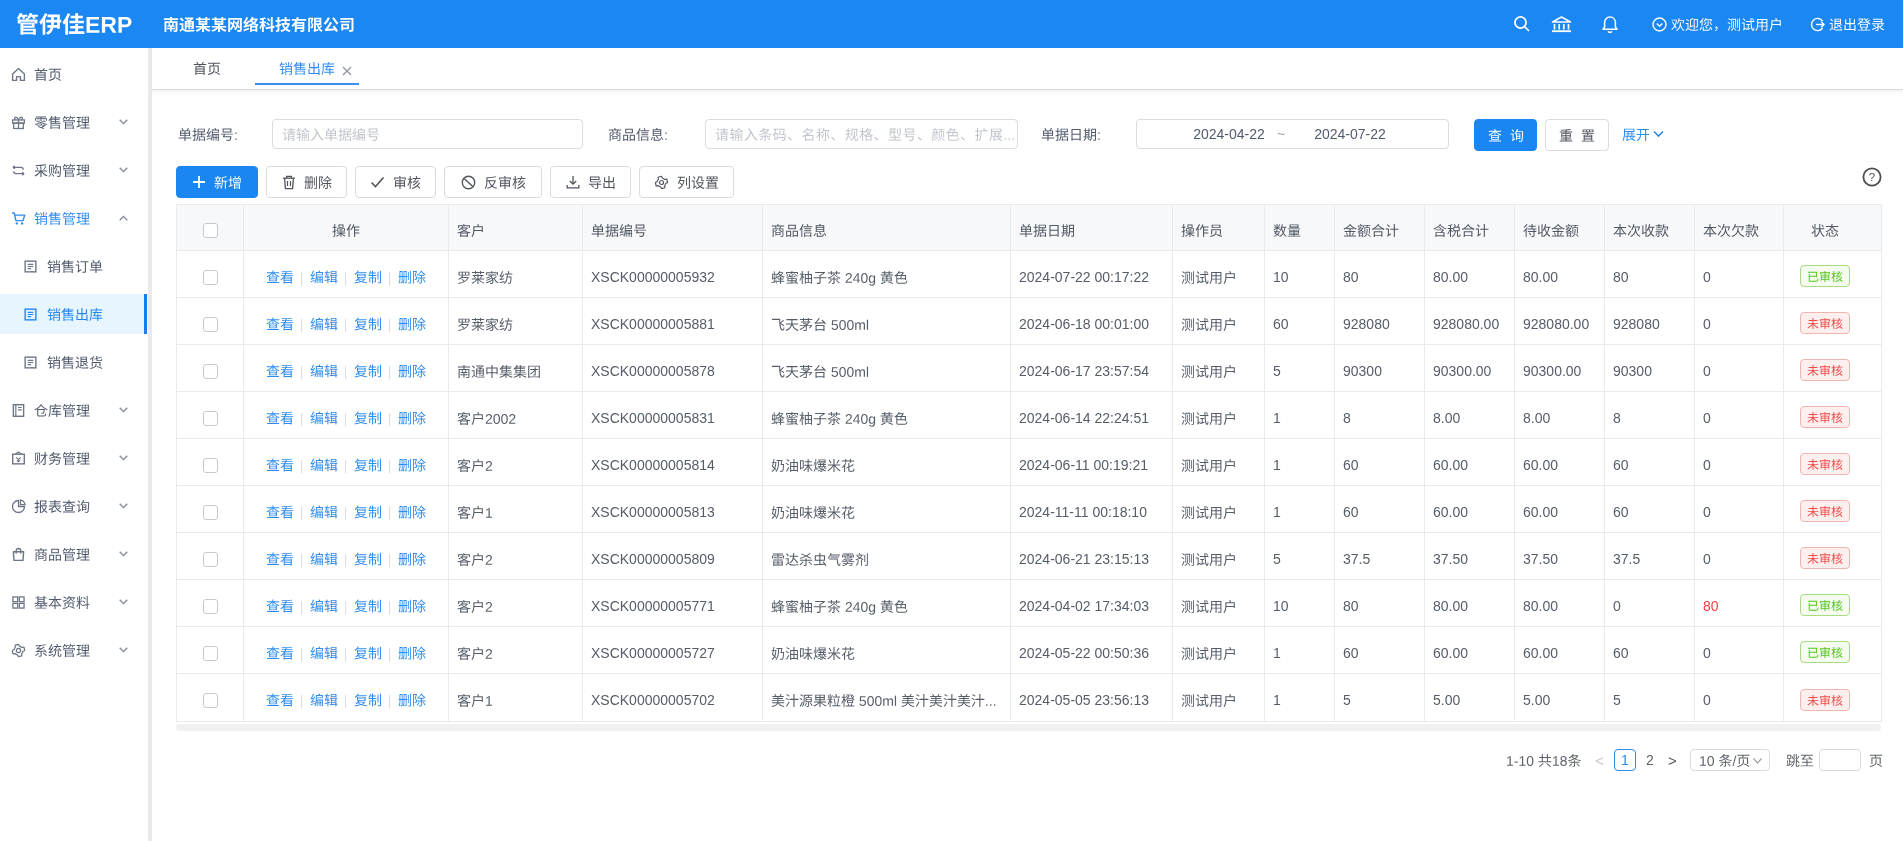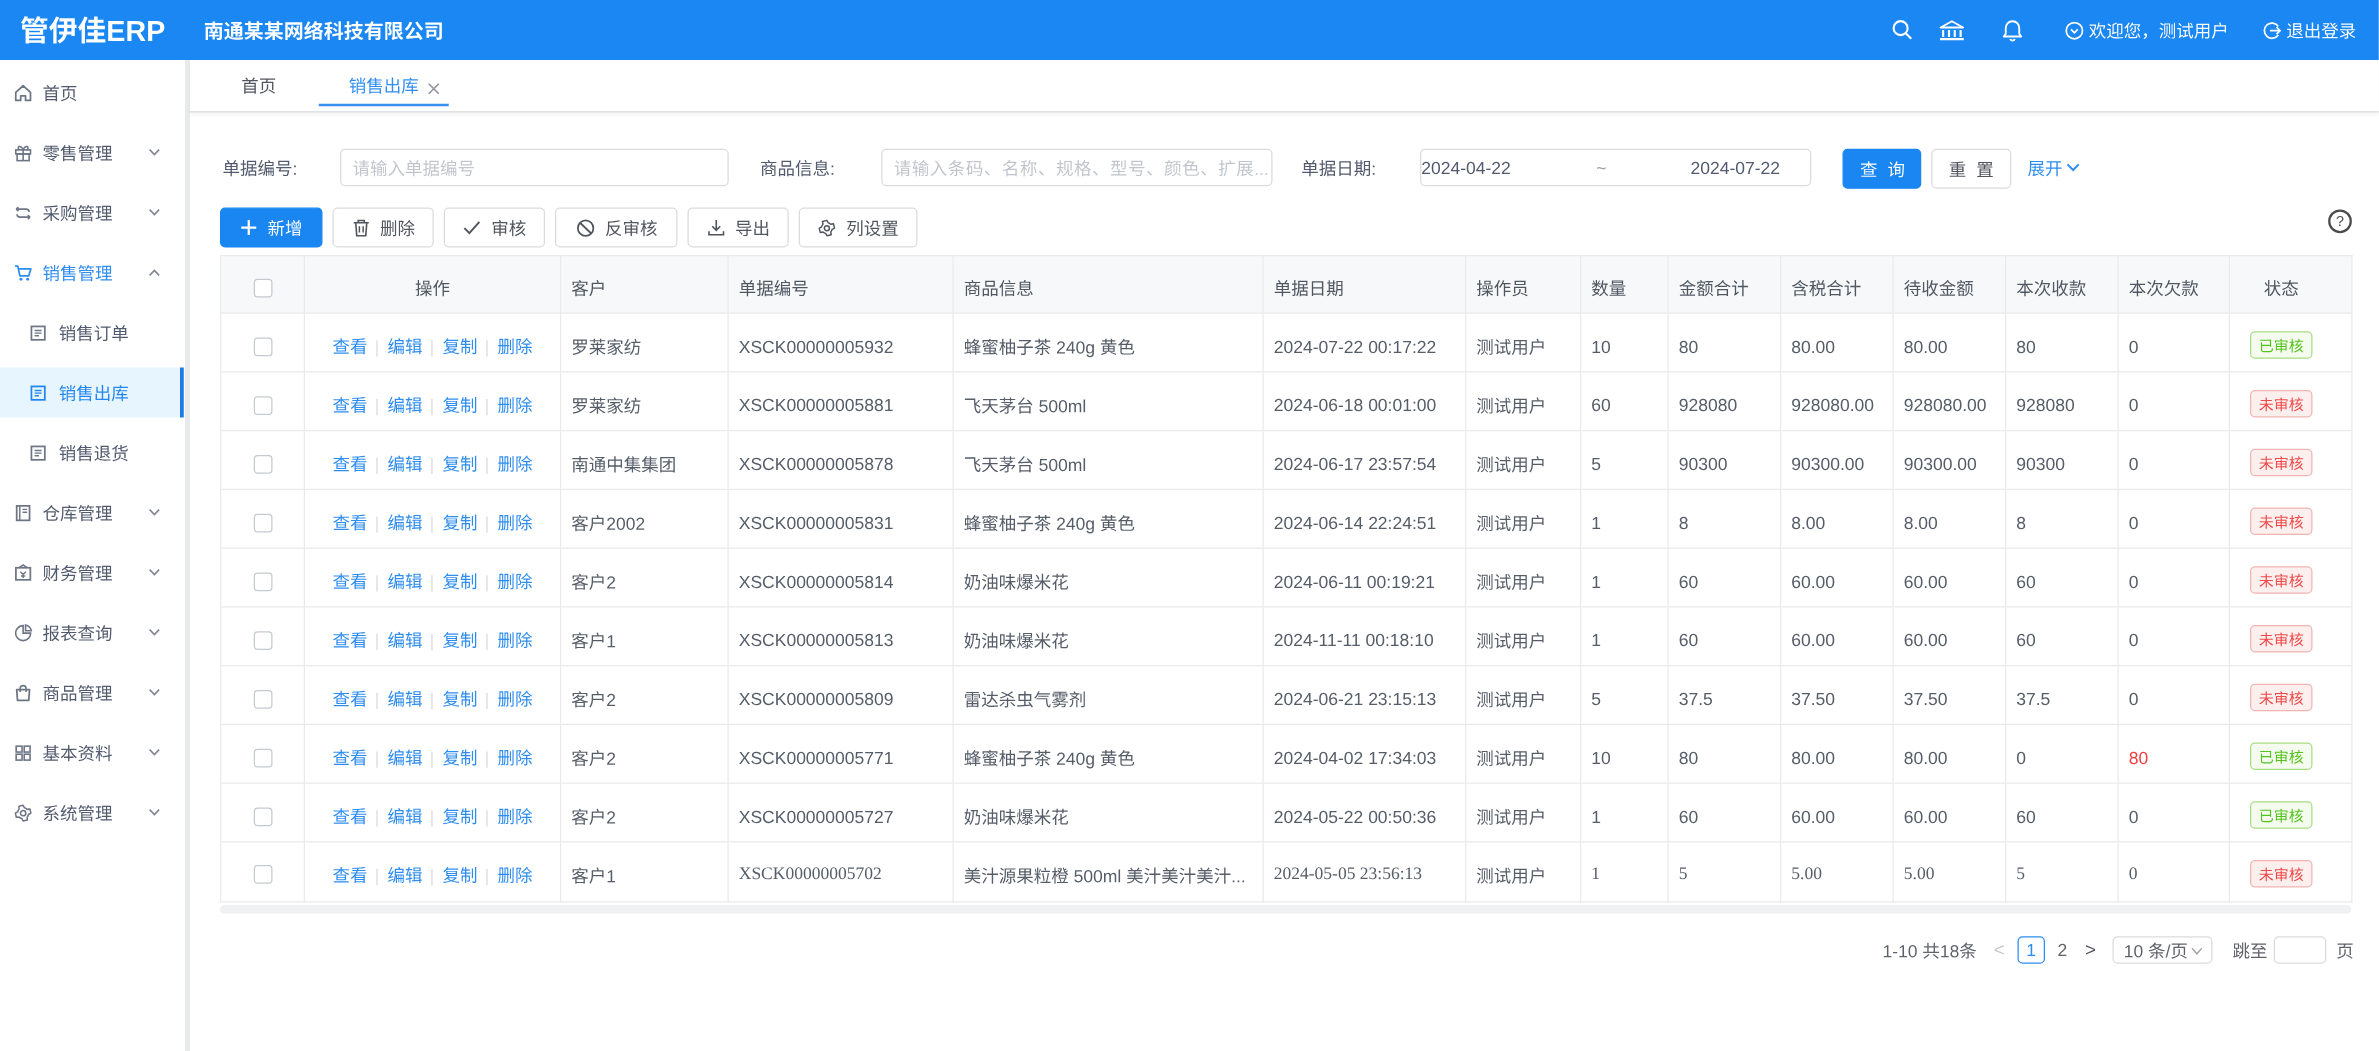--- a/index.html
+++ b/index.html
@@ -31,21 +31,21 @@
 .btn{position:absolute;height:32px;border:1px solid #d9dbde;border-radius:4px;background:#fff;
   display:flex;align-items:center;justify-content:center;}
 .btn.prim{background:#1a86f2;border-color:#1a86f2;}
 .btn svg{display:block;}
 .tblwrap{position:absolute;left:176px;top:204px;}
 table{border-collapse:collapse;table-layout:fixed;width:1705px;}
 th,td{border:1px solid #e9eaec;font-weight:normal;text-align:left;padding:0 0 0 8px;
   font-size:14px;color:#555d68;overflow:hidden;white-space:nowrap;vertical-align:middle;}
 th{height:46px;background:#f7f8f9;padding-top:4px;}
 td{height:47px;padding-top:5px;}
-tr.last td{height:48px;font-family:Liberation Serif, serif;}
+tr.last td{height:48px;}
 th.c,td.c{text-align:center;padding-left:0;}
 th.st,td.st{text-align:center;padding-left:0;padding-right:15px;}
 th svg.t,td svg.t{display:inline-block;vertical-align:middle;}
 .cb{display:inline-block;width:15px;height:15px;border:1px solid #c5c9d0;border-radius:3px;background:#fff;vertical-align:middle;}
 .tag{display:inline-flex;align-items:center;justify-content:center;width:50px;height:22px;border-radius:4px;}
 .tag.g{background:#f5fbef;border:1px solid #a8dc82;}
 .tag.r{background:#fcefee;border:1px solid #f0b5b2;}
 .red{color:#f03e3e;}
 .hscroll{position:absolute;left:176px;top:724px;width:1705px;height:7px;background:#f0f1f2;border-radius:4px;}
 .pg{position:absolute;top:749px;height:22px;display:flex;align-items:center;font-size:14px;color:#5e626a;}
@@ -648,23 +648,23 @@
       <g transform="translate(0,15.8) scale(0.014,-0.014)">
         <use href="#r5355" x="0"></use>
         <use href="#r636E" x="1000"></use>
         <use href="#r65E5" x="2000"></use>
         <use href="#r671F" x="3000"></use>
         <use href="#L3A" x="4000"></use>
       </g>
     </svg>
   </div>
 <div class="inp" style="left:1136px;width:313px;">
-<span class="abs" style="left:0;width:148px;color:#515a6e;">2024-04-22</span>
+<span class="abs" style="left:18px;width:148px;text-align:center;color:#515a6e;">2024-04-22</span>
 <span class="abs" style="left:136px;width:16px;text-align:center;color:#9aa0aa;">~</span>
-<span class="abs" style="left:139px;width:148px;text-align:right;color:#515a6e;">2024-07-22</span>
+<span class="abs" style="left:139px;width:148px;text-align:center;color:#515a6e;">2024-07-22</span>
 </div>
 <div class="btn prim" style="left:1474px;top:119px;width:63px;">
     <svg class="t" width="36" height="20" viewBox="0 0 36 20" style="fill:#fff">
       <g transform="translate(0,15.8) scale(0.014,-0.014)">
         <use href="#r67E5" x="0"></use>
         <use href="#r8BE2" x="1570"></use>
       </g>
     </svg>
   </div>
 <div class="btn" style="left:1545px;top:119px;width:64px;">

